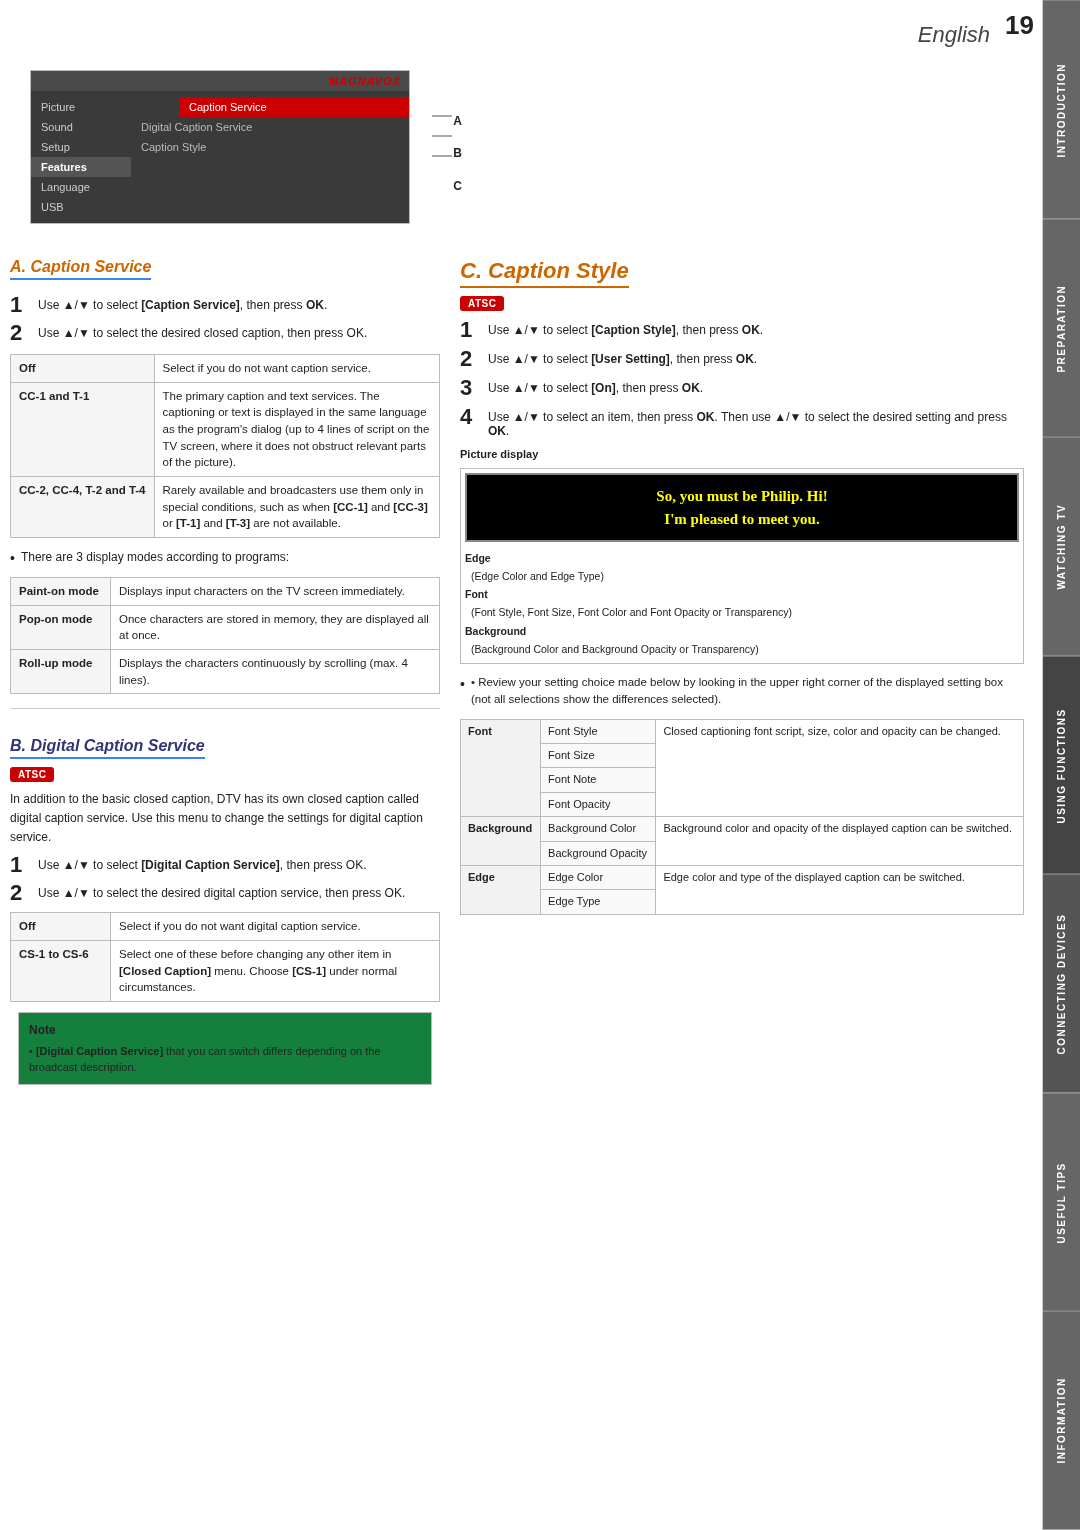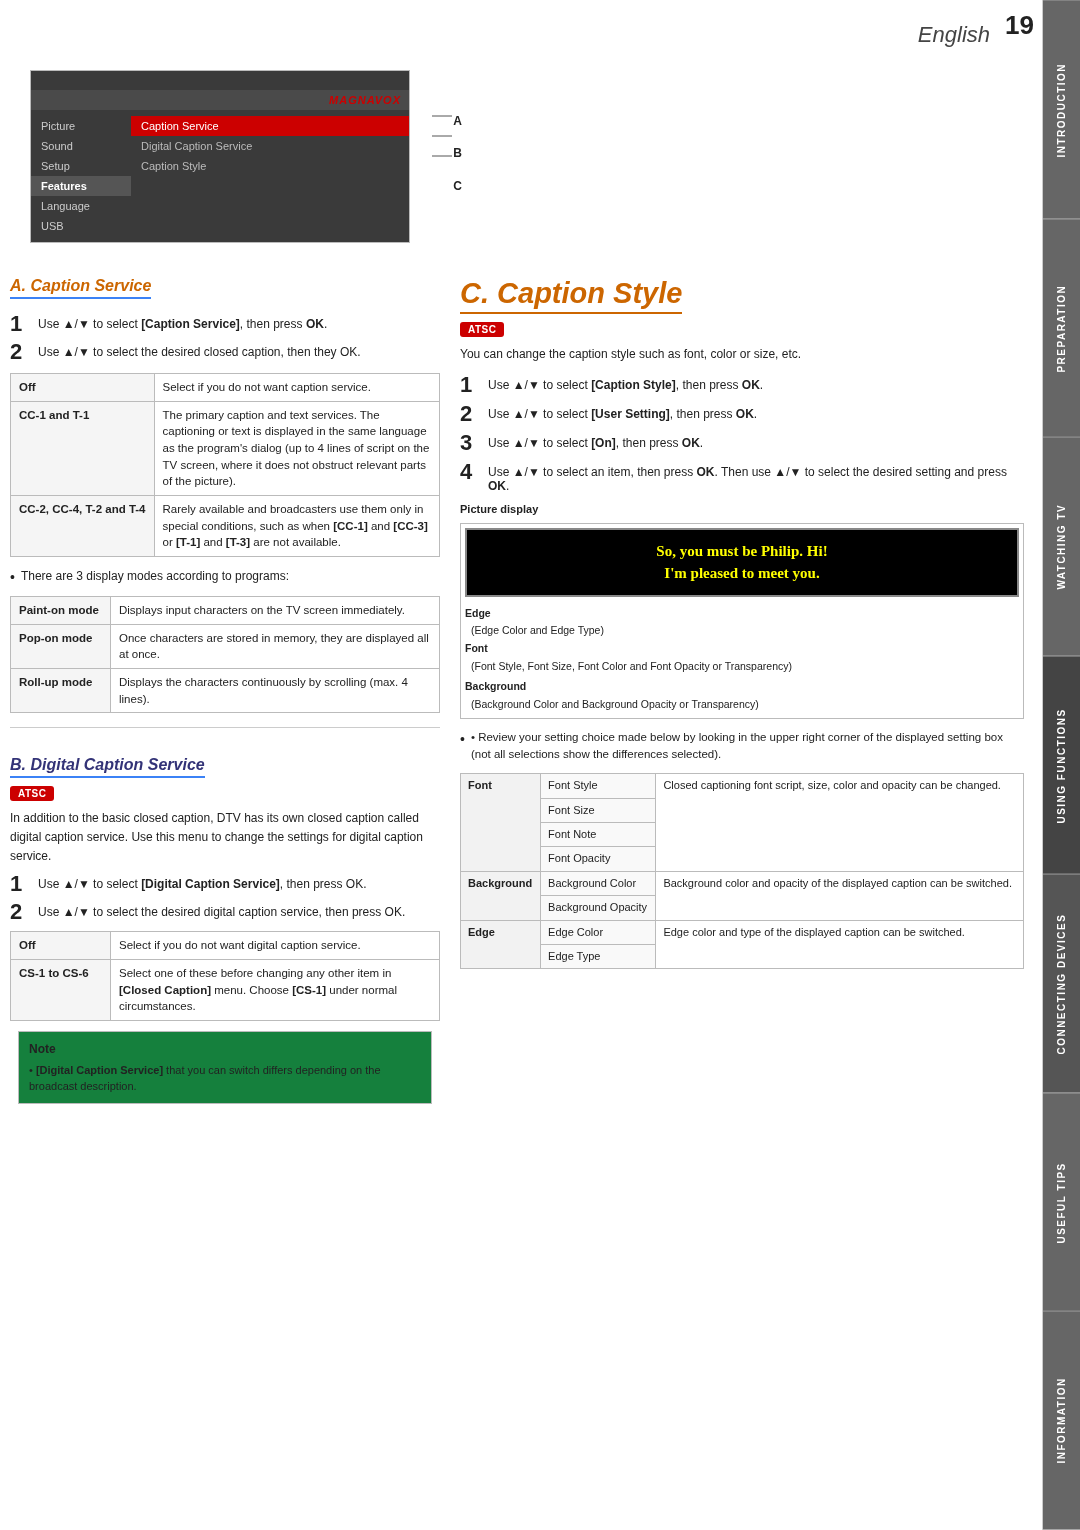--- a/index.html
+++ b/index.html
@@ -85,21 +85,20 @@
       border: 1px solid #bbb;
       background: #3a3a3a;
       padding: 0;
       position: relative;
     }
     .tv-menu-header {
       background: #4a4a4a;
       padding: 4px 8px;
       display: flex;
       justify-content: flex-end;
-      margin-top: 19px;
     }
     .magnavox-logo {
       color: #c00;
       font-size: 11px;
       font-weight: bold;
       letter-spacing: 1px;
       font-style: italic;
     }
     .tv-menu-body {
       display: flex;
@@ -128,20 +127,21 @@
       padding: 6px 0;
     }
     .tv-submenu-item {
       color: #ccc;
       font-size: 11px;
       padding: 4px 10px;
     }
     .tv-submenu-item.selected {
       background: #c00;
       color: #fff;
+      margin-left: 48px;
     }
     .tv-submenu-item.plain {
       color: #bbb;
     }
 
     
     .section-title {
       font-size: 16px;
       font-weight: bold;
       color: #555;
@@ -367,21 +367,21 @@
       <div>
         <div class="section-title orange">A. Caption Service</div>
 
         <div class="step-list">
           <div style="display:flex; align-items:flex-start; margin-bottom:6px;">
             <span class="step-num">1</span>
             <span class="step-text">Use ▲/▼ to select <strong>[Caption Service]</strong>, then press <strong>OK</strong>.</span>
           </div>
           <div style="display:flex; align-items:flex-start; margin-bottom:6px;">
             <span class="step-num">2</span>
-            <span class="step-text">Use ▲/▼ to select the desired closed caption, then they OK.</span>
+            <span class="step-text">Use ▲/▼ to select the desired closed caption, then press OK.</span>
           </div>
         </div>
 
         <table class="info-table">
           <tbody>
               <tr>
             <td>Off</td>
             <td class="no-header">Select if you do not want caption service.</td>
           </tr>
           <tr>
@@ -450,23 +450,22 @@
         <div class="note-box">
           <div class="note-label">Note</div>
           <div>• <strong>[Digital Caption Service]</strong> that you can switch differs depending on the broadcast description.</div>
         </div>
       </div>
     </div>
 
     <div class="col-right">
 
       <div>
-        <div class="section-title orange" style="font-size:29px; border-bottom: 2px solid #c60;">C. Caption Style</div>
+        <div class="section-title orange" style="font-size:22px; border-bottom: 2px solid #c60;">C. Caption Style</div>
         <div><span class="atsc-badge">ATSC</span></div>
-        <p style="font-size:12px; line-height:1.55; margin-bottom:10px;">You can change the caption style such as font, color or size, etc.</p>
 
         <div style="display:flex; align-items:flex-start; margin-bottom:7px;">
           <span class="step-num">1</span>
           <span class="step-text">Use ▲/▼ to select <strong>[Caption Style]</strong>, then press <strong>OK</strong>.</span>
         </div>
         <div style="display:flex; align-items:flex-start; margin-bottom:7px;">
           <span class="step-num">2</span>
           <span class="step-text">Use ▲/▼ to select <strong>[User Setting]</strong>, then press <strong>OK</strong>.</span>
         </div>
         <div style="display:flex; align-items:flex-start; margin-bottom:7px;">

